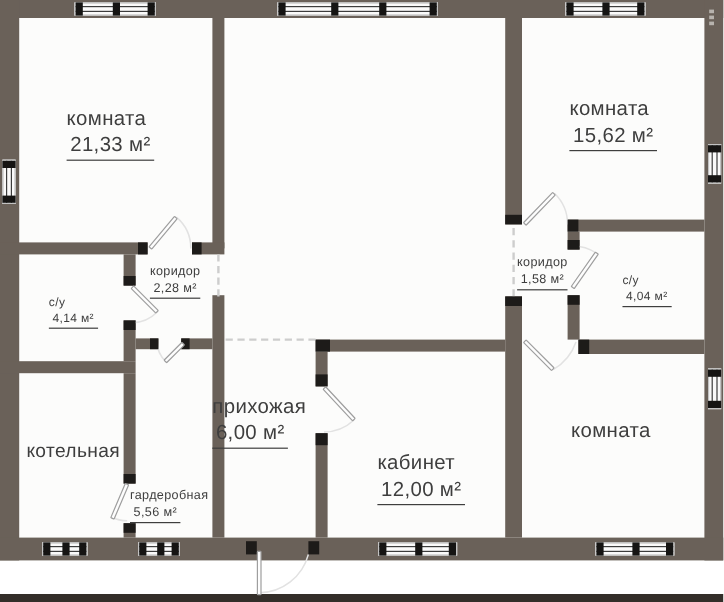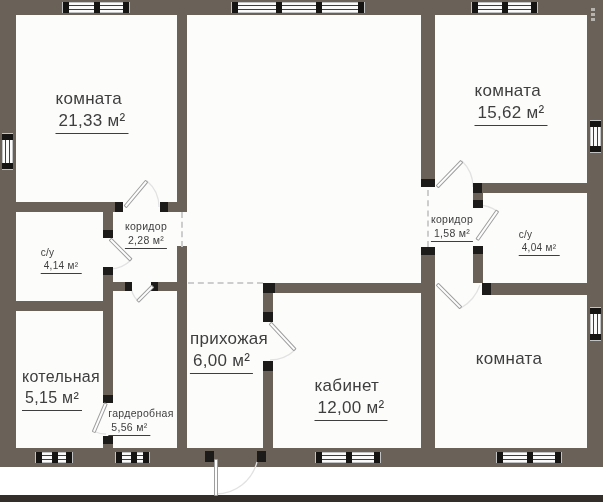--- a/index.html
+++ b/index.html
@@ -193,27 +193,26 @@
     <span class="room-area">1,58 м²</span>
   </div>
   <div class="room-label fs-med" style="left:61px;top:246px;">
     <span class="room-name">с/у</span>
     <span class="room-area">4,14 м²</span>
   </div>
   <div class="room-label fs-med" style="left:539px;top:228px;">
     <span class="room-name">с/у</span>
     <span class="room-area">4,04 м²</span>
   </div>
-  <div class="room-label fs-big" style="left:229px;top:328px;">
+  <div class="room-label fs-big" style="left:216px;top:328px;">
     <span class="room-name">прихожая</span>
     <span class="room-area">6,00 м²</span>
   </div>
   <div class="room-label fs-big" style="left:61px;top:367px;font-size:16px;">
     <span class="room-name">котельная</span>
-    <span class="room-area">5,15 м²</span>
   </div>
   <div class="room-label fs-sm" style="left:141px;top:407px;">
     <span class="room-name">гардеробная</span>
     <span class="room-area">5,56 м²</span>
   </div>
   <div class="room-label fs-big" style="left:351px;top:375px;">
     <span class="room-name">кабинет</span>
     <span class="room-area">12,00 м²</span>
   </div>
   <div class="room-label fs-big" style="left:509px;top:348px;">

